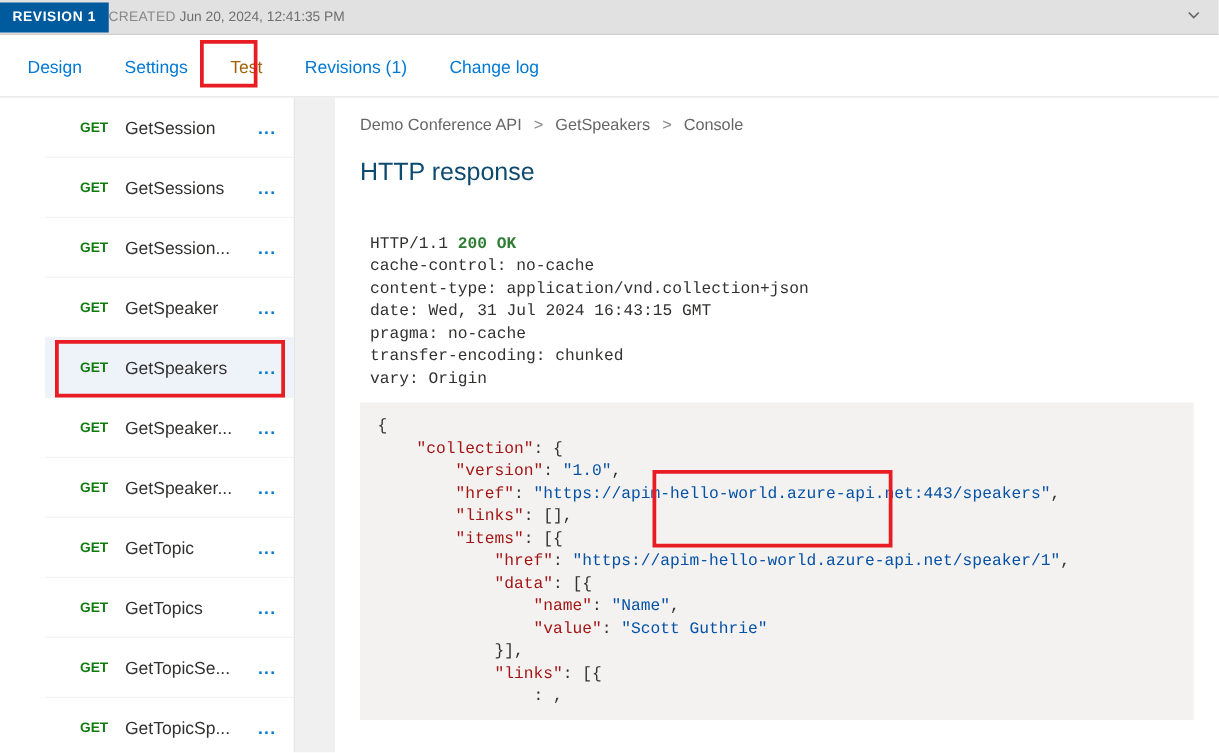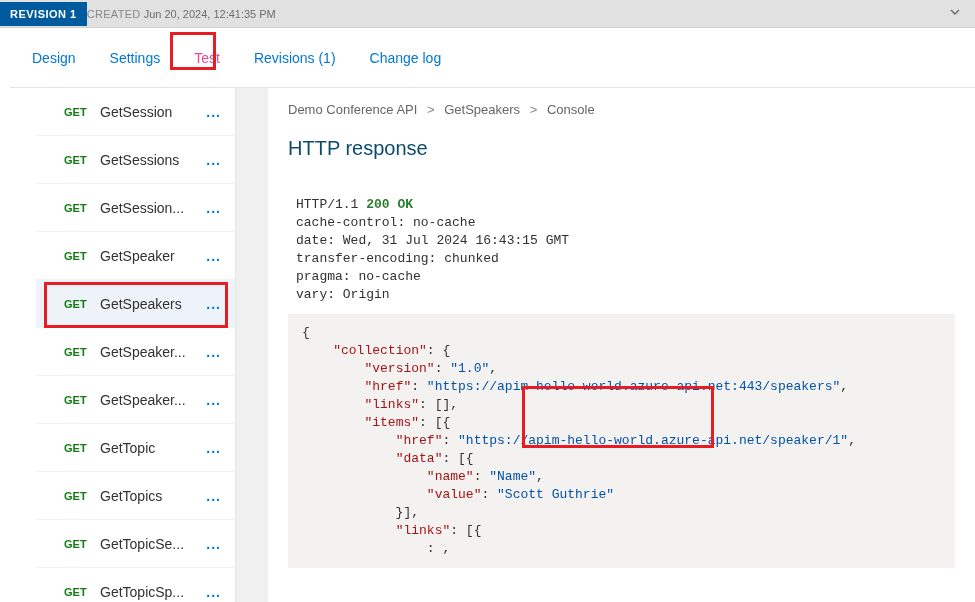--- a/index.html
+++ b/index.html
@@ -4,23 +4,23 @@
 <style>
   * { box-sizing: border-box; margin: 0; padding: 0; }
   body { font-family: "Segoe UI", Arial, sans-serif; font-size: 13px; color: #323130; background: #fff; width: 975px; height: 602px; overflow: hidden; }
 
   .revision-bar { display: flex; align-items: center; background: #e1e1e1; border-bottom: 1px solid #d0d0d0; height: 28px; }
   .revision-badge { background: #005a9e; color: #fff; font-weight: 700; font-size: 11px; padding: 6px 10px; letter-spacing: .5px; }
   .revision-created { font-size: 11px; color: #6e6e6e; margin-left: 0; }
   .revision-created .lbl { color: #888; letter-spacing: .3px; }
   .revision-chevron { margin-left: auto; margin-right: 14px; color: #666; cursor: pointer; }
 
-  .tab-row { display: flex; align-items: center; height: 60px; border-bottom: 1px solid #e5e5e5; padding-left: 20px; gap: 30px; position: relative; margin-left: 10px; }
+  .tab-row { display: flex; align-items: center; height: 50px; border-bottom: 1px solid #e5e5e5; padding-left: 20px; gap: 30px; position: relative; }
   .top-tab { color: #0078d4; font-size: 14px; cursor: pointer; padding: 6px 2px; }
-  .top-tab.active { color: #ec4899; }
+  .top-tab.active { color: #a16207; }
   .hl-red { border: 3px solid #e81c23; }
   .hl-test { position: absolute; left: 160px; top: 4px; width: 46px; height: 38px; pointer-events: none; }
 
   .main { display: flex; height: calc(602px - 28px - 50px); margin-left: 36px; }
   .sidebar { width: 200px; border-right: 1px solid #e5e5e5; position: relative; overflow: hidden; }
   .sidebar-scroll { overflow-y: auto; height: 100%; }
 
   .op-row { display: flex; align-items: center; height: 48px; padding: 0 10px 0 28px; border-bottom: 1px solid #f3f3f3; cursor: pointer; position: relative; }
   .op-row.selected { background: #eef3fa; }
   .op-verb { color: #107c10; font-weight: 700; font-size: 11px; width: 36px; }
@@ -149,23 +149,24 @@
       <span class="sep">&gt;</span>
       <span>Console</span>
     </div>
 
     <div class="h-title">HTTP response</div>
 
 
     <div class="headers-block">
       <div><span>HTTP/1.1 </span><span class="status-ok">200 OK</span></div>
       <div>cache-control: no-cache</div>
+      <div>content-type: application/vnd.collection+json</div>
       <div>date: Wed, 31 Jul 2024 16:43:15 GMT</div>
+      <div>pragma: no-cache</div>
       <div>transfer-encoding: chunked</div>
-      <div>pragma: no-cache</div>
       <div>vary: Origin</div>
     </div>
 
     <div class="json-block" id="json-body">{
     <span class="jk">"collection"</span>: {
         <span class="jk">"version"</span>: <span class="jv">"1.0"</span>,
         <span class="jk">"href"</span>: <span class="jv">"https://apim-hello-world.azure-api.net:443/speakers"</span>,
         <span class="jk">"links"</span>: [],
         <span class="jk">"items"</span>: [{
             <span class="jk">"href"</span>: <span class="jv">"https://apim-hello-world.azure-api.net/speaker/1"</span>,

